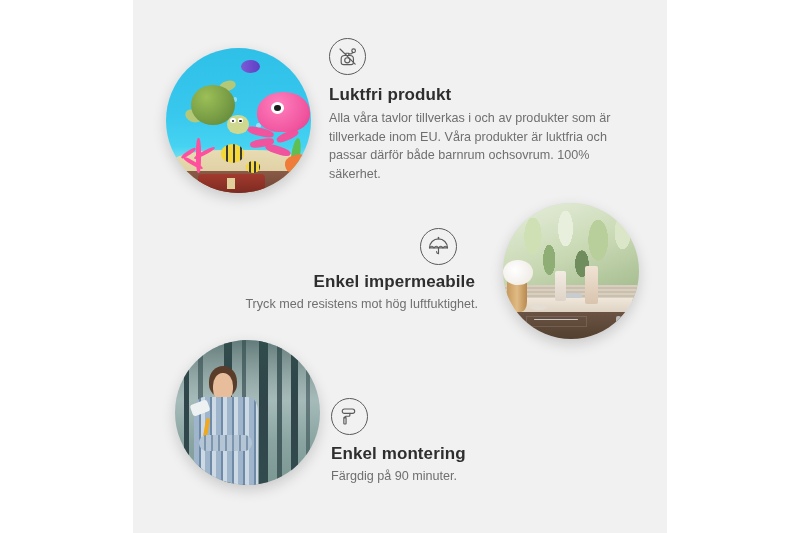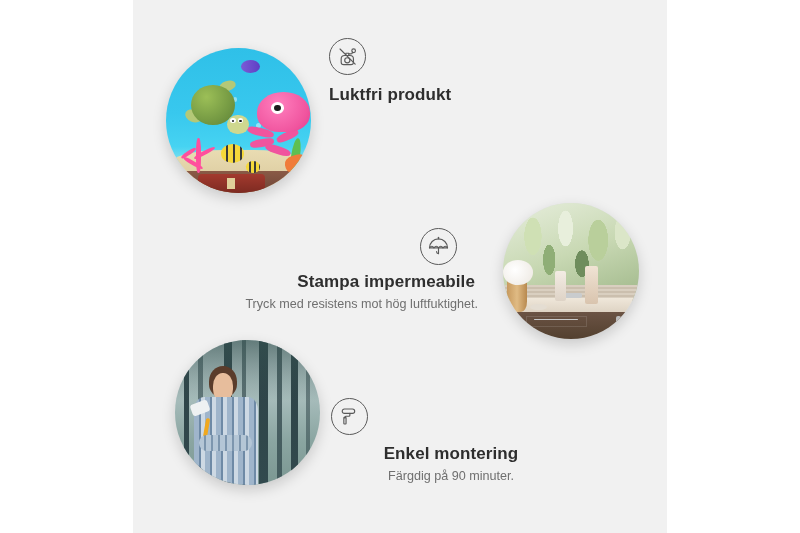--- a/index.html
+++ b/index.html
@@ -159,21 +159,21 @@
 
   #feat-odour{left:329px;top:38px;width:292px;}
   #feat-odour .icon-circle{margin-bottom:9px;}
   #feat-odour .f-title{margin-bottom:3px;}
 
   #feat-water{left:213px;top:228px;width:265px;text-align:center;}
   #feat-water .icon-circle{margin:0 auto 6px 207px;}
   #feat-water .f-title{margin-bottom:2px;text-align:right;padding-right:3px;}
   #feat-water .f-body{text-align:right;}
 
-  #feat-mount{left:331px;top:398px;width:240px;text-align:center;}
+  #feat-mount{left:331px;top:398px;width:240px;}
   #feat-mount .icon-circle{margin-bottom:8px;}
   #feat-mount .f-title{margin-bottom:2px;}
 
   svg{display:block;}
 </style>
 </head>
 <body>
 
 <div class="stage">
   <div class="panel"></div>
@@ -274,33 +274,34 @@
       <svg width="23" height="23" viewBox="0 0 24 24" fill="none" stroke="#5a5a5a" stroke-width="1.2" stroke-linecap="round" stroke-linejoin="round">
         <path d="M8 20.5h7.6a2.6 2.6 0 0 0 2.6-2.6v-3.3a3.6 3.6 0 0 0-3.6-3.6h-5.6A3.6 3.6 0 0 0 5.4 14.6v3.3A2.6 2.6 0 0 0 8 20.5Z"></path>
         <path d="M10.2 11v-2.4h3.2V11"></path>
         <path d="M13.4 9.3h2.2a1.5 1.5 0 0 0 1.5-1.5v-.6"></path>
         <circle cx="18.4" cy="6" r="1.9"></circle>
         <circle cx="11.8" cy="16" r="2.7"></circle>
         <line x1="4.2" y1="4.2" x2="20" y2="20"></line>
       </svg>
     </div>
     <div class="f-title">Luktfri produkt</div>
+    <div class="f-body">Alla våra tavlor tillverkas i och av produkter som är tillverkade inom EU. Våra produkter är luktfria och passar därför både barnrum ochsovrum. 100% säkerhet.</div>
   </div>
 
   <div class="feature" id="feat-water">
     <div class="icon-circle">
       <svg width="23" height="23" viewBox="0 0 24 24" fill="none" stroke="#5a5a5a" stroke-width="1.2" stroke-linecap="round" stroke-linejoin="round">
         <path d="M2.6 13.4a9.4 9.4 0 0 1 18.8 0Z"></path>
         <path d="M2.6 13.4c1.6-2.2 3.2-2.2 4.7 0 1.6-2.2 3.2-2.2 4.7 0 1.6-2.2 3.2-2.2 4.7 0 1.6-2.2 3.2-2.2 4.7 0"></path>
         <line x1="12" y1="13.4" x2="12" y2="19.4"></line>
         <path d="M12 19.4a2 2 0 0 1-2-2"></path>
         <line x1="12" y1="2.4" x2="12" y2="4"></line>
       </svg>
     </div>
-    <div class="f-title">Stampa impermeabile</div>
+    <div class="f-title">Enkel impermeabile</div>
     <div class="f-body">Tryck med resistens mot hög luftfuktighet.</div>
   </div>
 
   <div class="feature" id="feat-mount">
     <div class="icon-circle">
       <svg width="23" height="23" viewBox="0 0 24 24" fill="none" stroke="#5a5a5a" stroke-width="1.2" stroke-linecap="round" stroke-linejoin="round">
         <rect x="4.4" y="4.2" width="13" height="4.6" rx="2.3"></rect>
         <path d="M12.4 8.8v1.9a1 1 0 0 1-1 1H8.2a1 1 0 0 0-1 1v1"></path>
         <rect x="6.1" y="12.9" width="2.3" height="6.9" rx="0.6"></rect>
       </svg>

